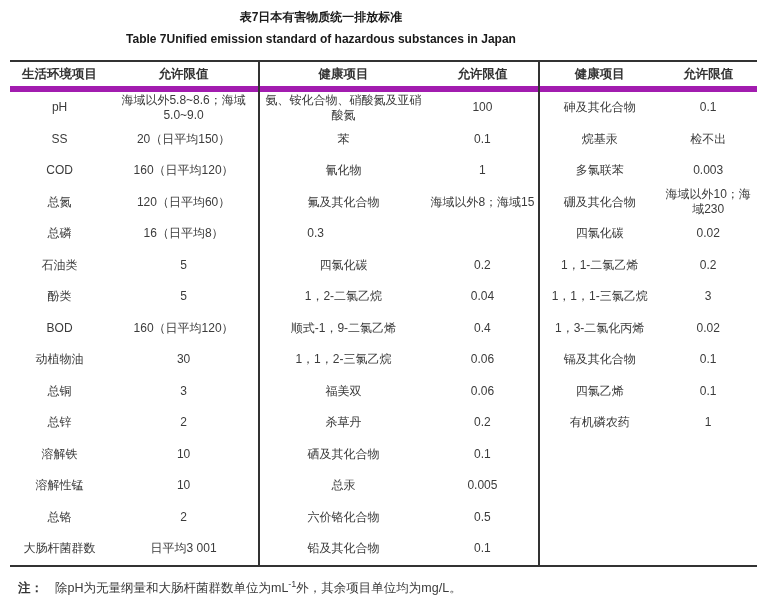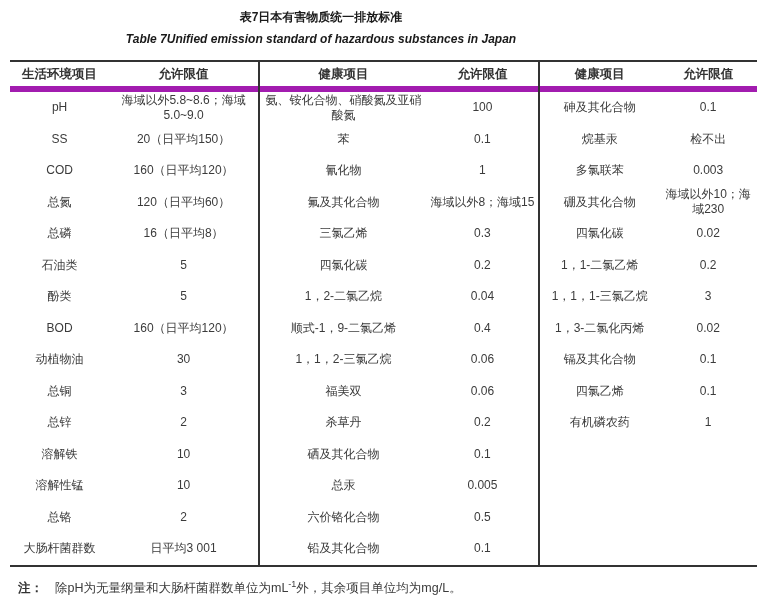--- a/index.html
+++ b/index.html
@@ -18,21 +18,20 @@
     font-size: 12px;
     font-weight: bold;
     color: #1a1a1a;
   }
   .title-en {
     margin-top: 6px;
     text-align: center;
     font-size: 12px;
     font-weight: bold;
     color: #1a1a1a;
-    font-style: italic;
   }
 
   .table-wrap {
     margin: 14px 10px 0 10px;
     width: 747px;
     display: flex;
     align-items: stretch;
     border-top: 2px solid #333333;
     border-bottom: 2px solid #333333;
     box-sizing: border-box;
@@ -185,21 +184,20 @@
           </div>
           <div class="row">
             <div class="cell item">氰化物</div>
             <div class="cell value">1</div>
           </div>
           <div class="row">
             <div class="cell item">氟及其化合物</div>
             <div class="cell value">海域以外8；海域15</div>
           </div>
           <div class="row">
-            <div class="cell item">三氯乙烯</div>
             <div class="cell value">0.3</div>
           </div>
           <div class="row">
             <div class="cell item">四氯化碳</div>
             <div class="cell value">0.2</div>
           </div>
           <div class="row">
             <div class="cell item">1，2-二氯乙烷</div>
             <div class="cell value">0.04</div>
           </div>

